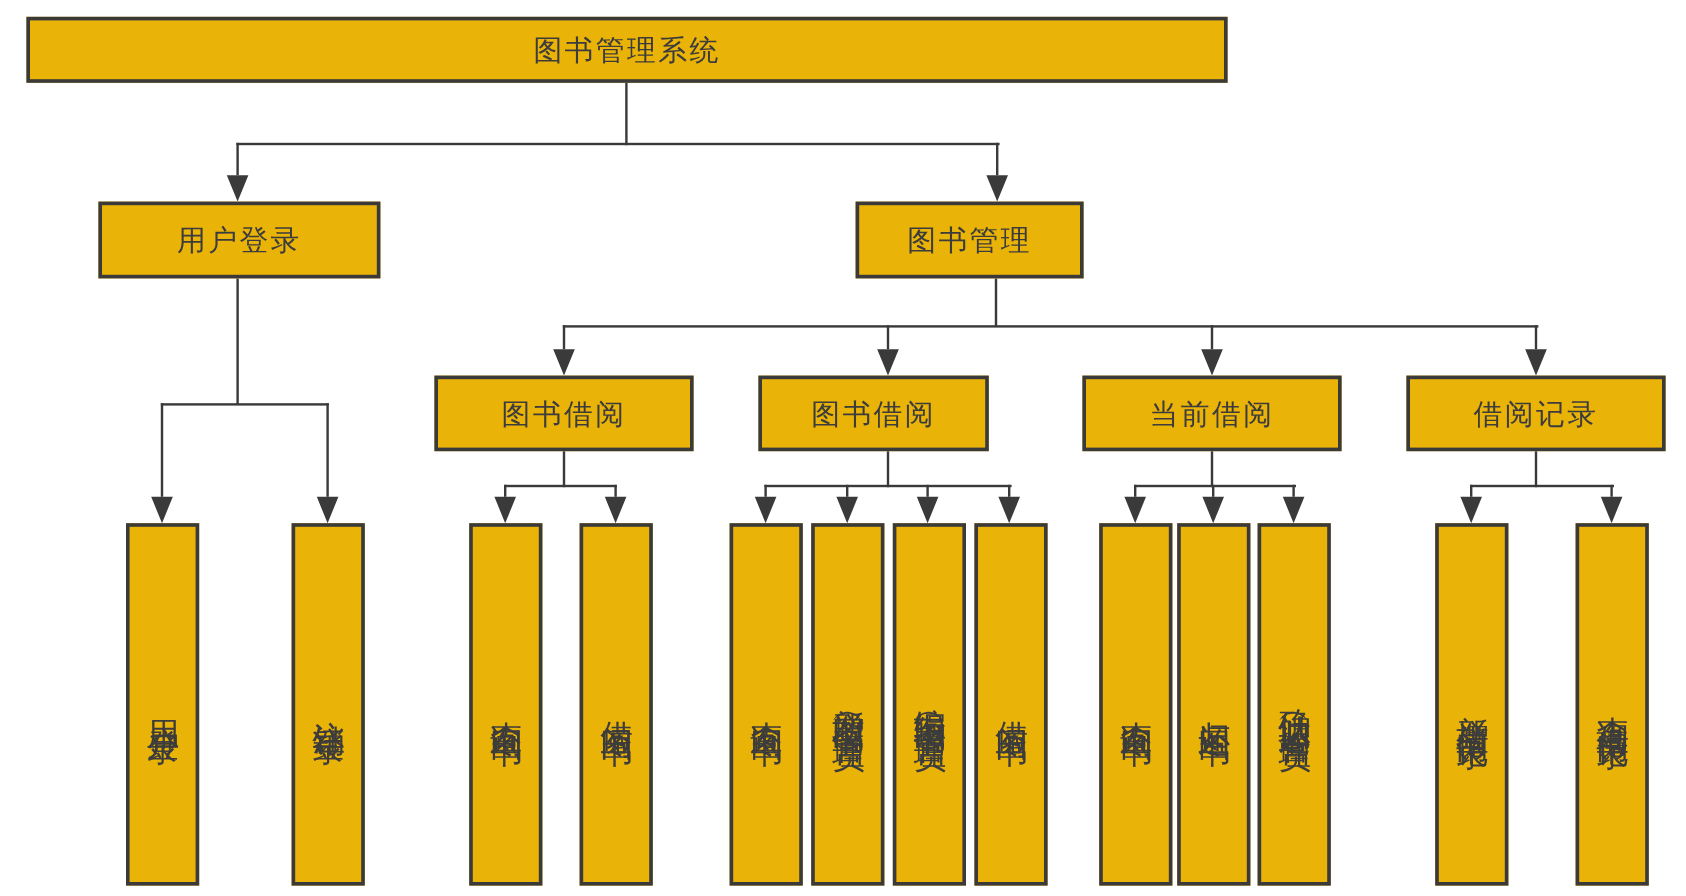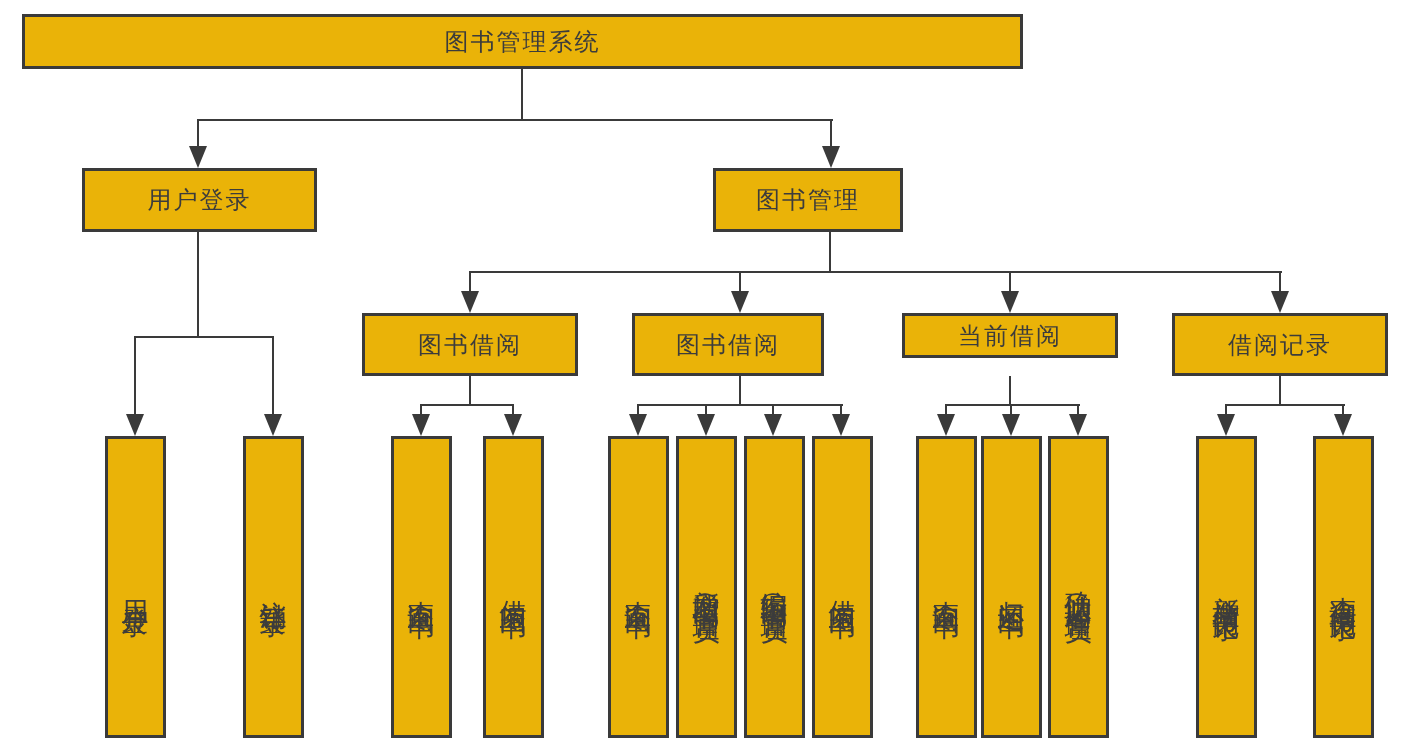--- a/index.html
+++ b/index.html
@@ -103,21 +103,21 @@
   <div class="node" style="left:713px;top:168px;width:190px;height:64px">
     <span class="hlabel">图书管理</span>
   </div>
 
   <div class="node" style="left:362px;top:313px;width:216px;height:63px">
     <span class="hlabel">图书借阅</span>
   </div>
   <div class="node" style="left:632px;top:313px;width:192px;height:63px">
     <span class="hlabel">图书借阅</span>
   </div>
-  <div class="node" style="left:902px;top:313px;width:216px;height:45px">
+  <div class="node" style="left:902px;top:313px;width:216px;height:63px">
     <span class="hlabel">当前借阅</span>
   </div>
   <div class="node" style="left:1172px;top:313px;width:216px;height:63px">
     <span class="hlabel">借阅记录</span>
   </div>
 
   <div class="node" style="left:105px;top:436px;width:61px;height:302px">
     <span class="vlabel">用户登录</span>
   </div>
   <div class="node" style="left:243px;top:436px;width:61px;height:302px">

